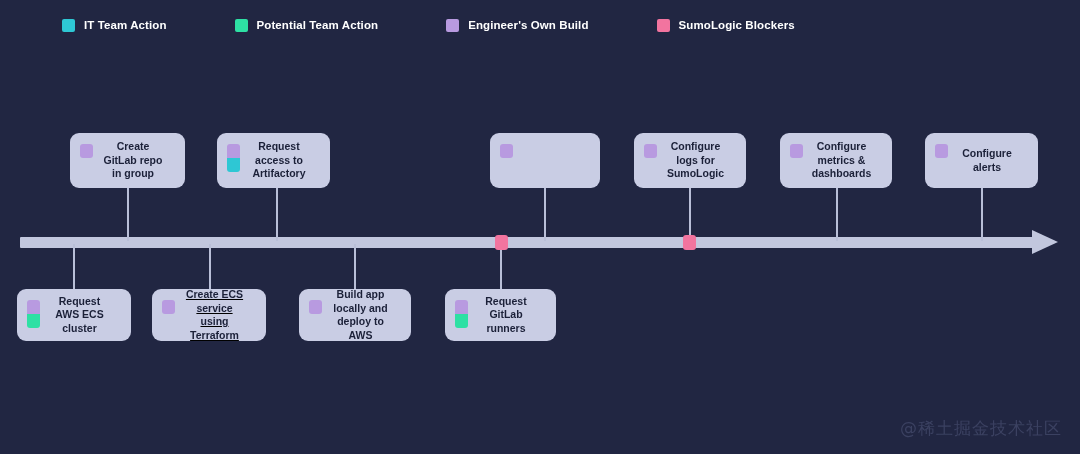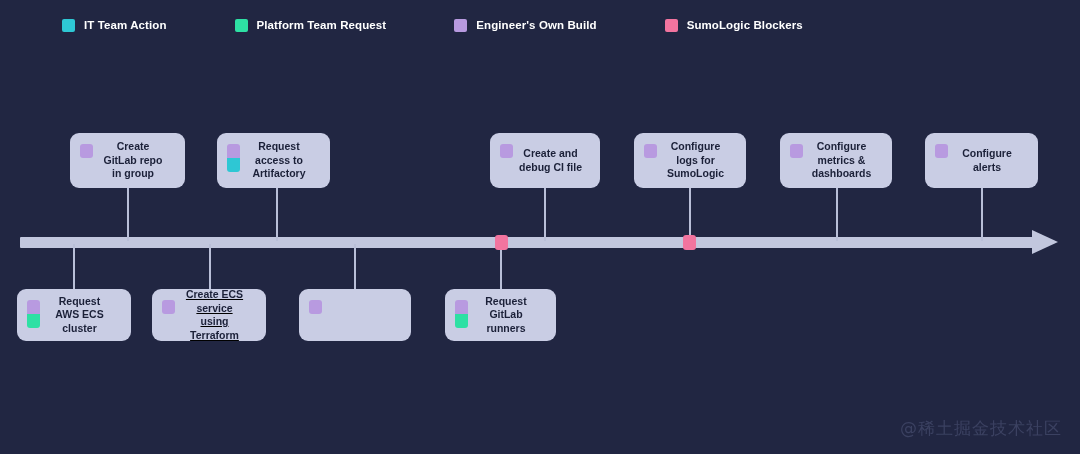--- a/index.html
+++ b/index.html
@@ -148,21 +148,21 @@
 </head>
 <body>
 
 <div id="legend">
     <div class="legend-item">
       <span class="legend-swatch" style="background: rgb(46, 199, 212);"></span>
       <span class="legend-label">IT Team Action</span>
     </div>
     <div class="legend-item">
       <span class="legend-swatch" style="background: rgb(46, 224, 164);"></span>
-      <span class="legend-label">Platform Team Request</span>
+      <span class="legend-label">Potential Team Action</span>
     </div>
     <div class="legend-item">
       <span class="legend-swatch" style="background: rgb(184, 154, 224);"></span>
       <span class="legend-label">Engineer's Own Build</span>
     </div>
     <div class="legend-item">
       <span class="legend-swatch" style="background: rgb(242, 116, 159);"></span>
       <span class="legend-label">SumoLogic Blockers</span>
     </div>
   </div>
@@ -190,22 +190,20 @@
       </div>
       <div class="card-text">Request
 access to
 Artifactory</div>
     </div>
     <div class="connector" style="left: 544px; top: 188px; height: 53px;"></div>
     <div class="card" style="left: 490px; top: 133px; width: 110px; height: 55px;">
       <div class="card-chips">
         <span class="chip single" style="background: rgb(184, 154, 224);"></span>
       </div>
-      <div class="card-text">Create and
-debug CI file</div>
     </div>
     <div class="connector" style="left: 689px; top: 188px; height: 53px;"></div>
     <div class="card" style="left: 634px; top: 133px; width: 112px; height: 55px;">
       <div class="card-chips">
         <span class="chip single" style="background: rgb(184, 154, 224);"></span>
       </div>
       <div class="card-text">Configure
 logs for
 SumoLogic</div>
     </div>
@@ -244,20 +242,24 @@
       <div class="card-text">Create ECS
 service
 using
 Terraform</div>
     </div>
     <div class="connector" style="left: 354px; top: 244px; height: 45px;"></div>
     <div class="card" style="left: 299px; top: 289px; width: 112px; height: 52px;">
       <div class="card-chips">
         <span class="chip single" style="background: rgb(184, 154, 224);"></span>
       </div>
+      <div class="card-text">Build app
+locally and
+deploy to
+AWS</div>
     </div>
     <div class="connector" style="left: 500px; top: 244px; height: 45px;"></div>
     <div class="card" style="left: 445px; top: 289px; width: 111px; height: 52px;">
       <div class="card-chips">
         <span class="chip top" style="background: rgb(184, 154, 224);"></span>
         <span class="chip bottom" style="background: rgb(46, 224, 164);"></span>
       </div>
       <div class="card-text">Request
 GitLab
 runners</div>

